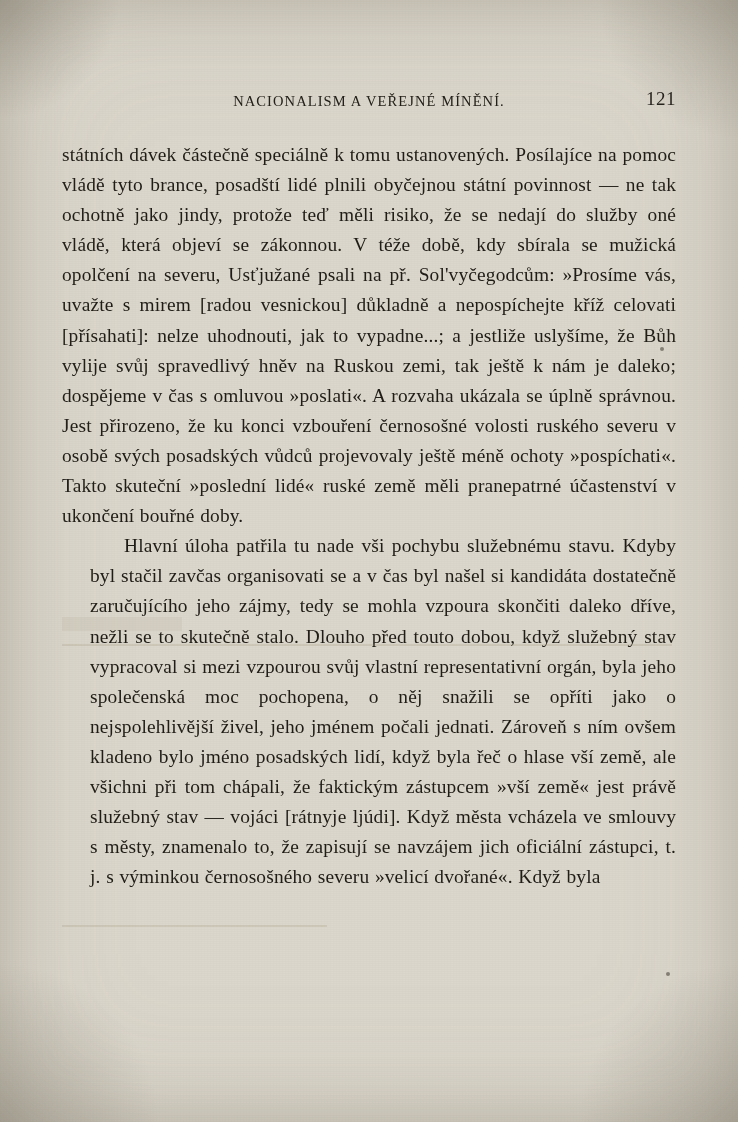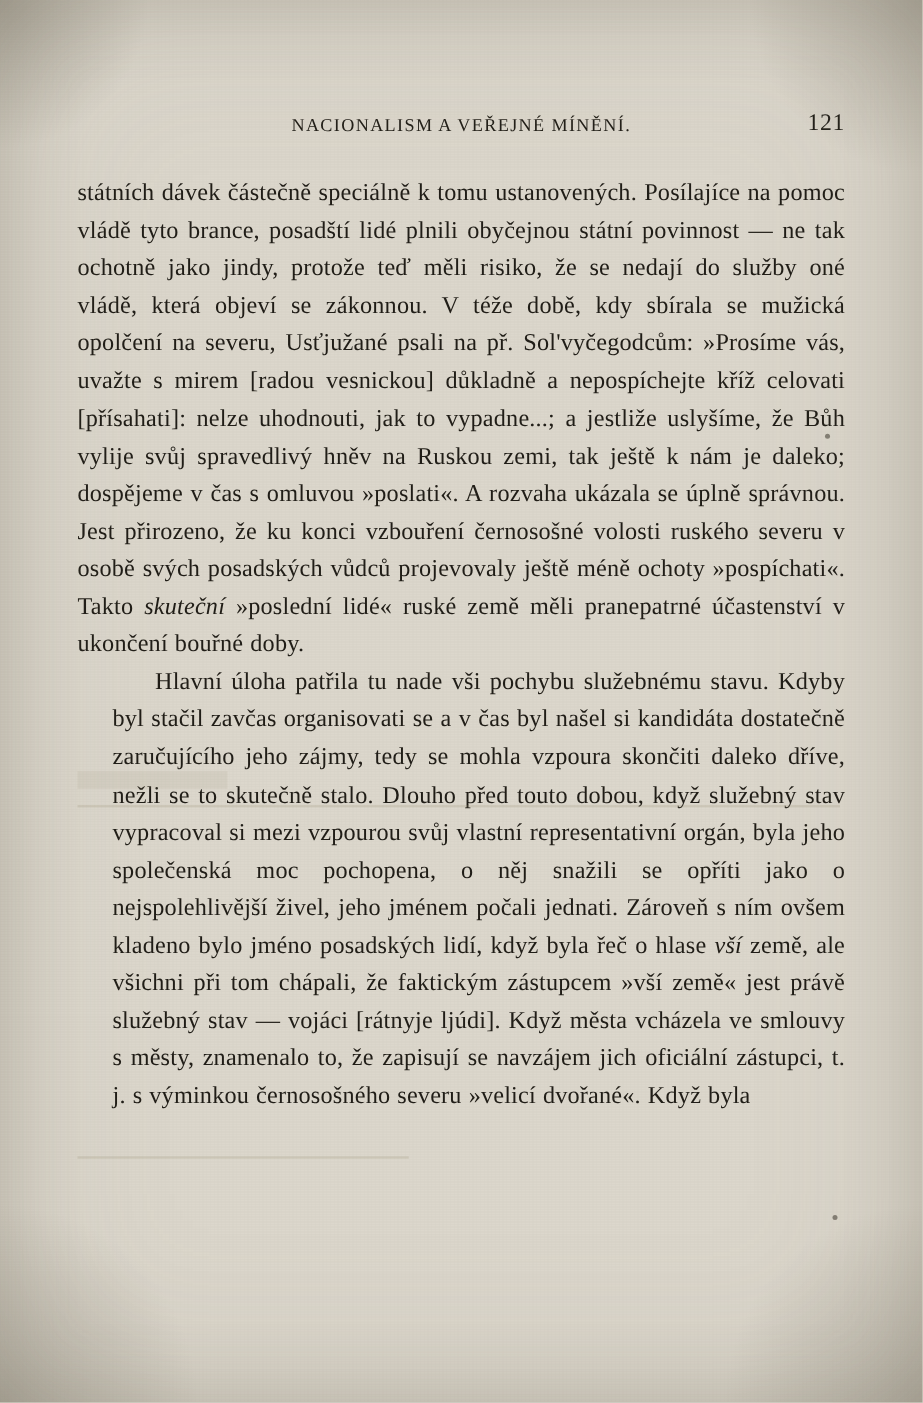--- a/index.html
+++ b/index.html
@@ -82,21 +82,21 @@
     letter-spacing: 0.15px;
     word-spacing: 0.6px;
   }
   .body-text p {
     margin: 0;
   }
   .body-text p.indent {
     text-indent: 34px;
     margin-left: 28px;
   }
-  .it { font-style: italic; }
+  .it { }
 
   
   .mark-line {
     position: absolute;
     pointer-events: none;
     background: rgba(150,140,110,0.20);
     height: 2px;
   }
   .m1 { left: 62px; top: 644px; width: 610px; }
   .m2 { left: 62px; top: 925px; width: 265px; }

